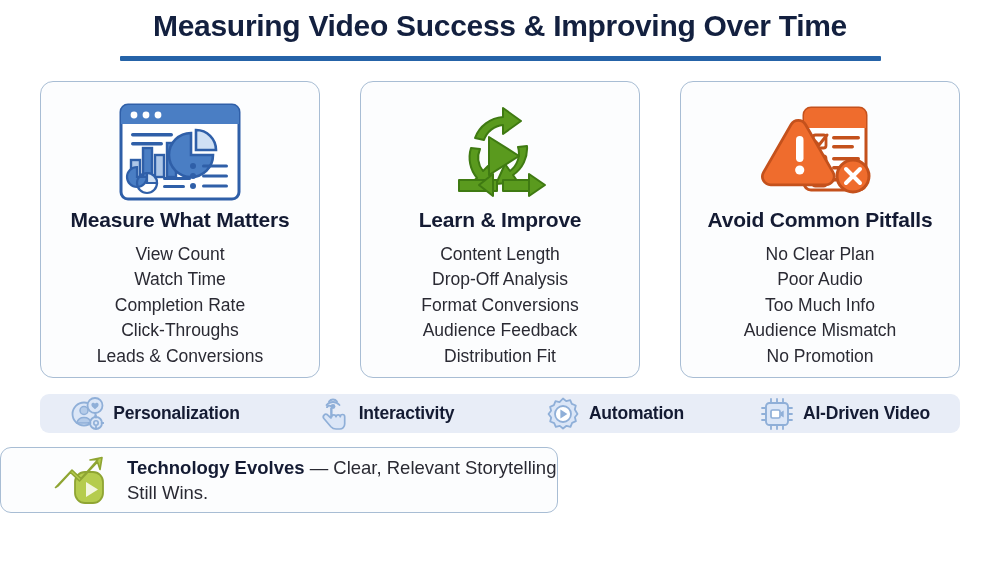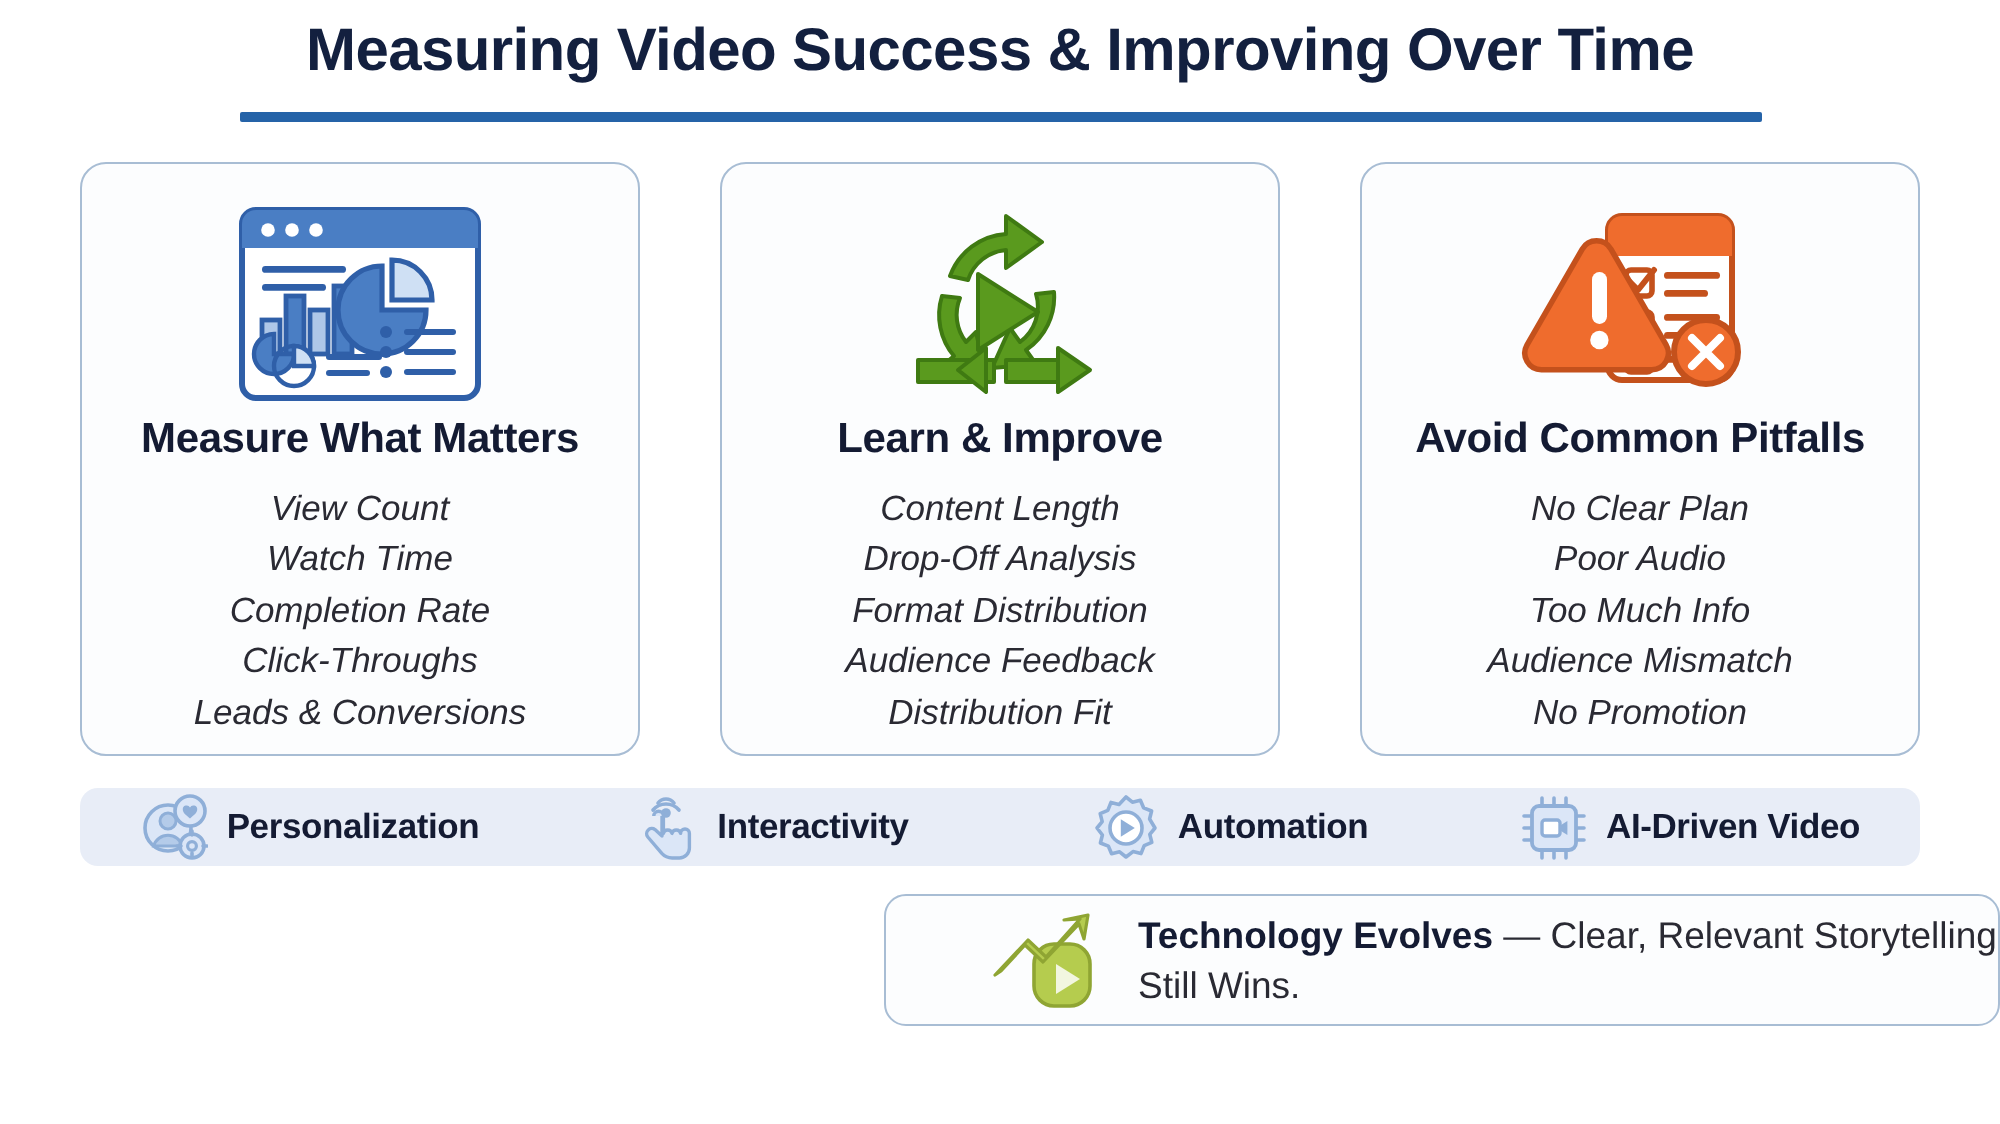--- a/index.html
+++ b/index.html
@@ -63,21 +63,20 @@
   .card-title {
     font-size: 21px;
     font-weight: bold;
     color: #141b33;
     margin-top: 4px;
     letter-spacing: -0.2px;
   }
   .card-list {
     margin-top: 10px;
     text-align: center;
-    font-style: italic;
   }
   .card-list div {
     font-size: 17.5px;
     color: #2a2a33;
     line-height: 25.4px;
   }
 
   
   .strip {
     margin: 16px 40px 0 40px;
@@ -104,21 +103,21 @@
   .strip-label {
     font-size: 17.5px;
     font-weight: bold;
     color: #141b33;
     letter-spacing: -0.2px;
   }
 
   
   .callout-wrap {
     display: flex;
-    justify-content: flex-end;
+    justify-content: flex-start;
     margin-top: 14px;
   }
   .callout {
     width: 558px;
     height: 66px;
     box-sizing: border-box;
     border: 1.6px solid #a8bdd4;
     border-radius: 11px;
     background: #fcfdfe;
     display: flex;
@@ -205,21 +204,21 @@
           <path d="M62 78h30v11H62z"></path>
           <path d="M88 72l16 11-16 11z"></path>
         </g>
         <path d="M48 35l30 19-30 19z" fill="#5a9a1e" stroke="#3f7a12" stroke-width="2" stroke-linejoin="round"></path>
       </svg>
     </div>
     <div class="card-title">Learn &amp; Improve</div>
     <div class="card-list">
       <div>Content Length</div>
       <div>Drop-Off Analysis</div>
-      <div>Format Distribution</div>
+      <div>Format Conversions</div>
       <div>Audience Feedback</div>
       <div>Distribution Fit</div>
     </div>
   </div>
 
   <div class="card">
     <div class="card-icon">
       <svg width="120" height="100" viewBox="0 0 120 100">
         <rect x="44" y="6" width="62" height="82" rx="7" fill="#ffffff" stroke="#c4511c" stroke-width="3"></rect>
         <path d="M44 13a7 7 0 0 1 7-7h48a7 7 0 0 1 7 7v13H44z" fill="#ef6c2d"></path>

